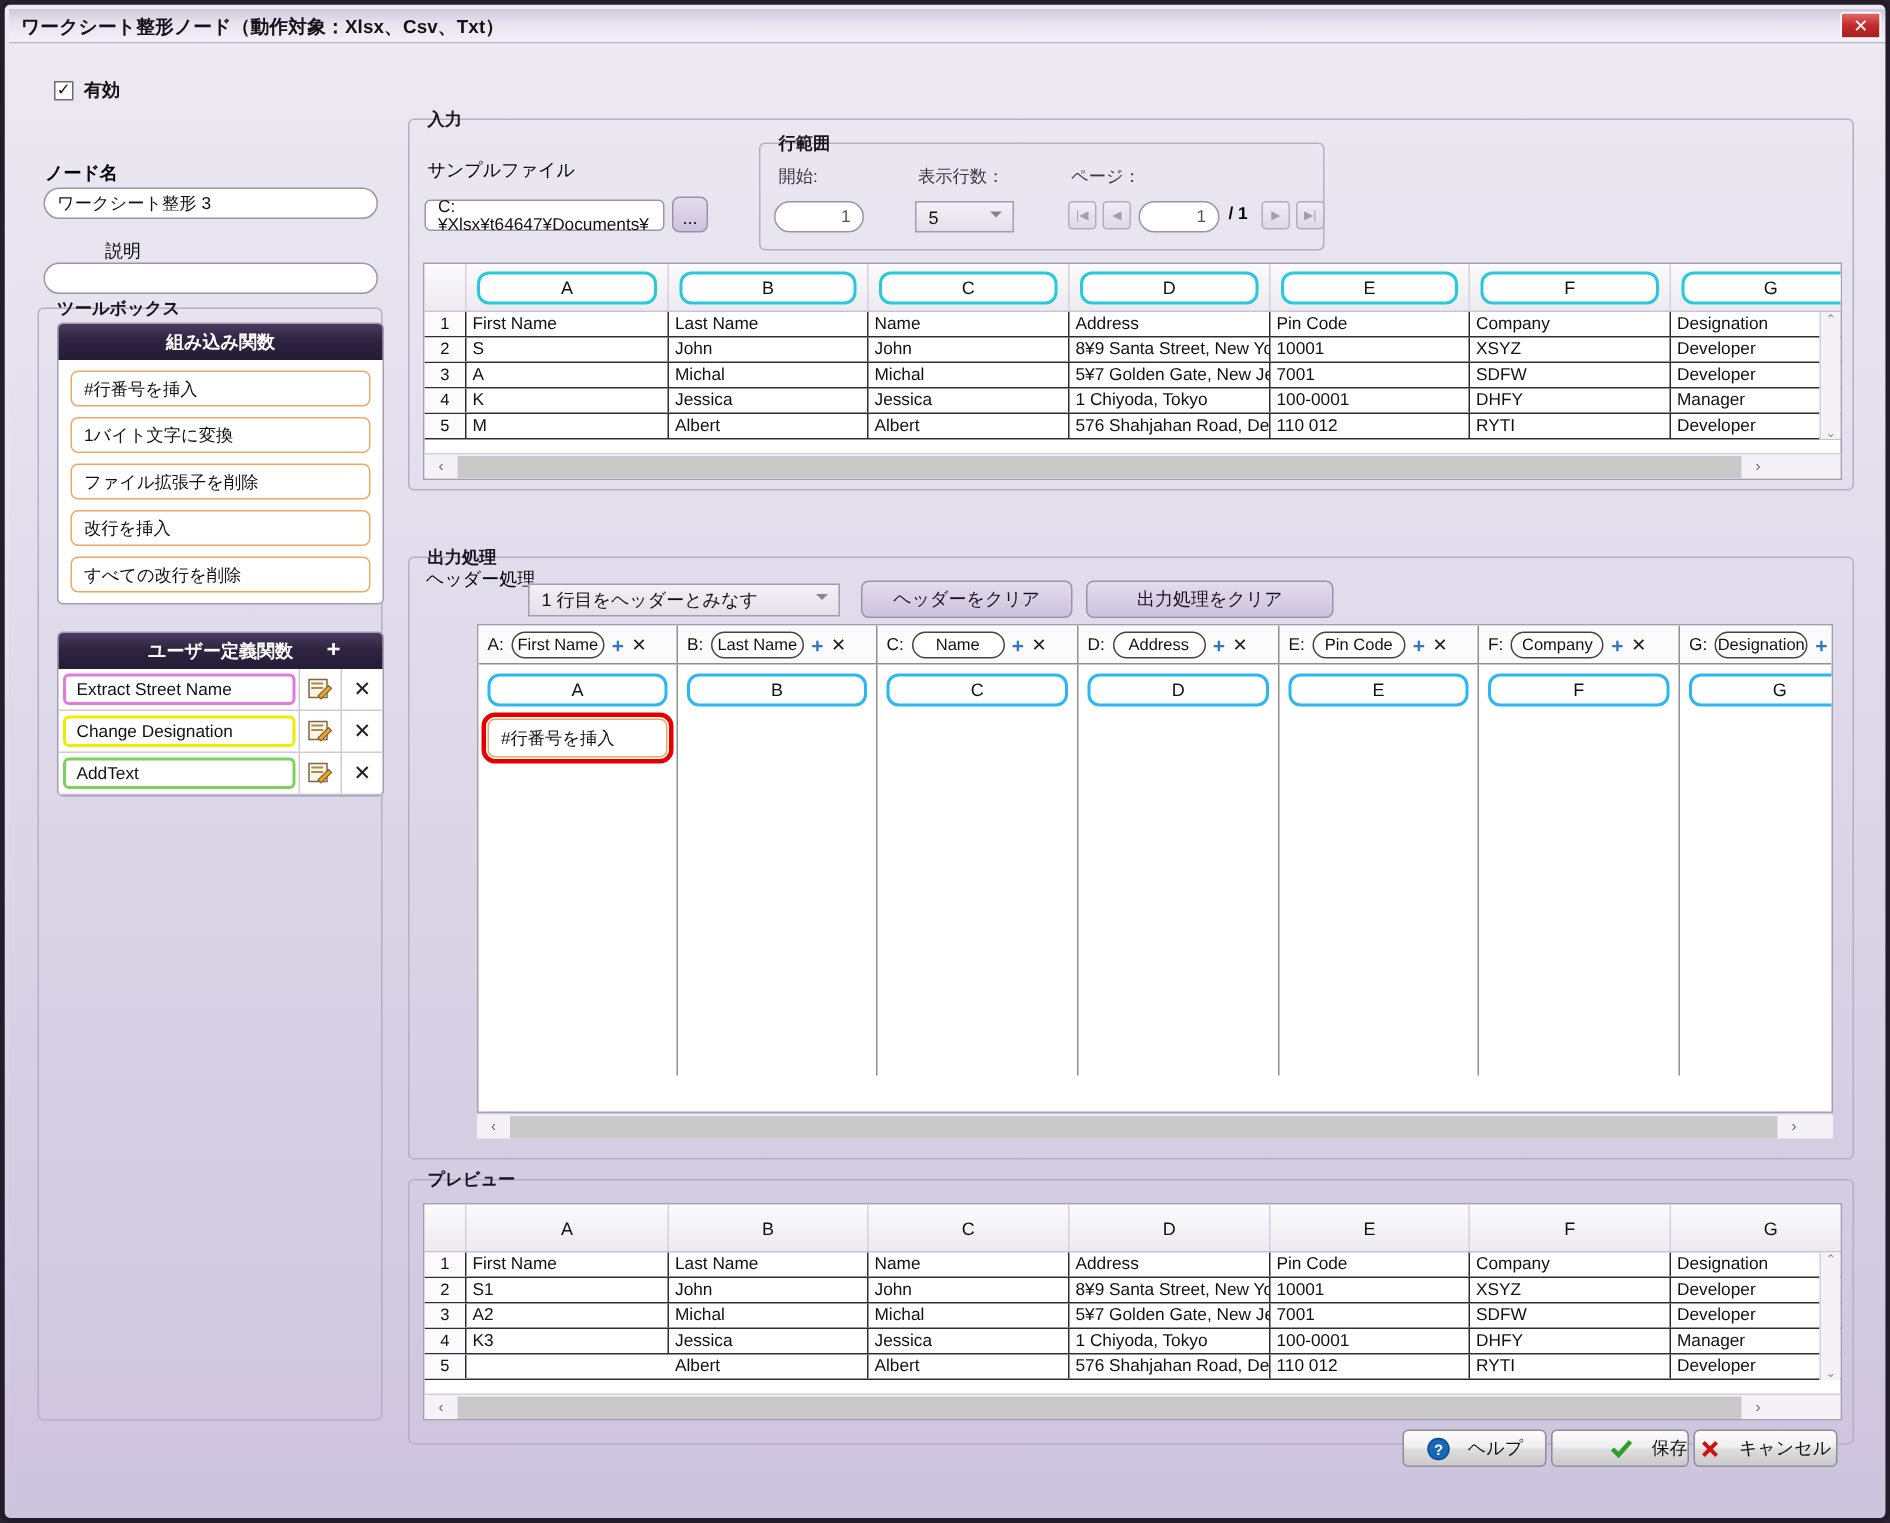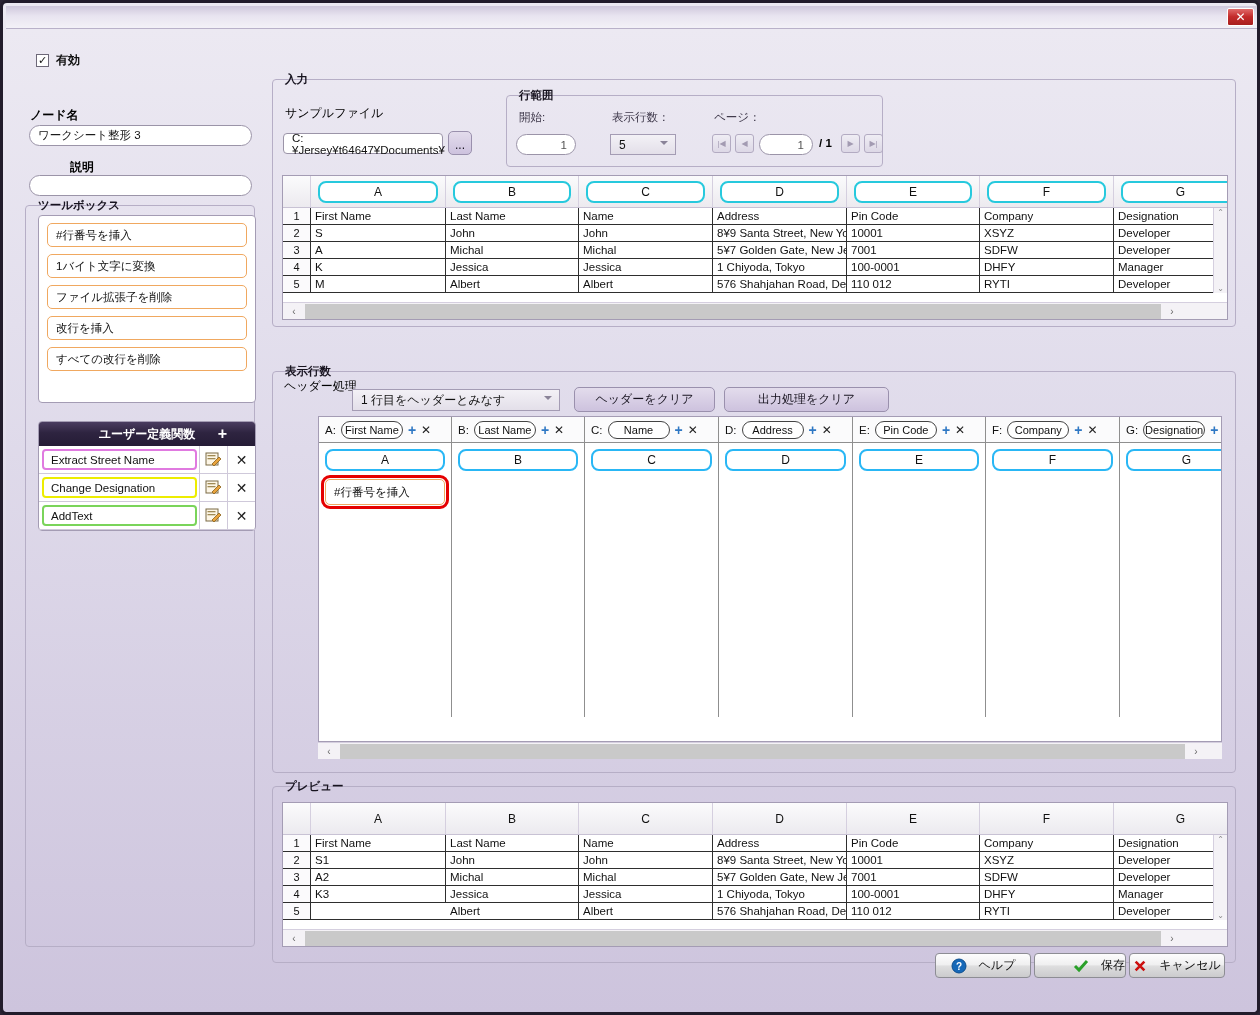--- a/index.html
+++ b/index.html
@@ -81,21 +81,21 @@
     width:13px;height:13px;background:#fff;border:1px solid #6d6878;
     display:flex;align-items:center;justify-content:center;
     font-size:11px;color:#111;line-height:1;
   }
 
   #lbl-nodename { position:absolute; left:24px; top:78px; font-size:12px; font-weight:700;text-align:center;}
   #inp-nodename {
     position:absolute; left:23px; top:96px; width:223px; height:21px;
     border-radius:11px;
   }
-  #lbl-desc { position:absolute; left:24px; top:130px; font-size:12px; font-weight:700;padding-left:40px;}
+  #lbl-desc { position:absolute; left:24px; top:130px; font-size:12px; font-weight:400;padding-left:40px;}
   #inp-desc {
     position:absolute; left:23px; top:146px; width:223px; height:21px;
     border-radius:11px;
   }
 
   #grp-toolbox { left:19px; top:176px; width:230px; height:742px; }
 
   .panel-card {
     position:absolute;
     background:#fff;
@@ -302,20 +302,21 @@
     display:flex;align-items:center; justify-content:center; gap:12px;
     font-size:12px; color:#111; cursor:pointer;
   }
 </style>
 </head>
 <body>
 
 <div id="window">
 
   <div id="titlebar">
+    <div id="title-text">ワークシート整形ノード（動作対象：Xlsx、Csv、Txt）</div>
     <div id="close-btn">✕</div>
   </div>
 
   <div id="client">
 
     <div id="chk-enabled">
       <div class="checkbox">✓</div>
       <div class="lbl bold">有効</div>
     </div>
 
@@ -323,20 +324,21 @@
     <div id="inp-nodename" class="pill-input">ワークシート整形 3</div>
 
     <div id="lbl-desc">説明</div>
     <div id="inp-desc" class="pill-input"></div>
 
     <div id="grp-toolbox" class="group-box">
       <div class="group-title">ツールボックス</div>
     </div>
 
     <div id="card-builtin" class="panel-card" style="height: 188px;">
+      <div class="panel-hdr">組み込み関数</div>
       <div id="builtin-items">
           <div class="fn-btn">#行番号を挿入</div>
           <div class="fn-btn">1バイト文字に変換</div>
           <div class="fn-btn">ファイル拡張子を削除</div>
           <div class="fn-btn">改行を挿入</div>
           <div class="fn-btn">すべての改行を削除</div>
         </div>
     </div>
 
     <div id="card-udf" class="panel-card" style="height: 110px;">
@@ -381,21 +383,21 @@
             </div>
             <div class="udf-del">✕</div>
           </div>
         </div>
     </div>
 
     <div id="grp-input" class="group-box">
       <div class="group-title">入力</div>
 
       <div style="position:absolute;left:12px;top:25px;font-size:12px;">サンプルファイル</div>
-      <div class="pill-input" style="position:absolute;left:10px;top:53px;width:160px;border-radius:4px;">C:¥Jersey¥t64647¥Documents¥</div>
+      <div class="pill-input" style="position:absolute;left:10px;top:53px;width:160px;border-radius:4px;">C:¥Xlsx¥t64647¥Documents¥</div>
       <div class="btn3d" style="position:absolute;left:175px;top:51px;width:24px;height:24px;align-items:flex-end;padding-bottom:2px;">...</div>
 
       <div id="grp-rowrange" class="group-box">
         <div class="group-title">行範囲</div>
 
         <div style="position:absolute;left:12px;top:14px;font-size:11.5px;color:#3b3547;">開始:</div>
         <div class="pill-input" style="position:absolute;left:9px;top:38px;width:60px;justify-content:flex-end;padding-right:8px;color:#555;">1</div>
 
         <div style="position:absolute;left:105px;top:14px;font-size:11.5px;color:#3b3547;">表示行数：</div>
         <div class="sel" style="position:absolute;left:103px;top:38px;width:66px;">
@@ -494,21 +496,21 @@
           <div class="hscroll">
             <div class="hs-arrow">‹</div>
             <div class="hs-thumb" style="width: 856px;"></div>
             <div class="hs-arrow">›</div>
           </div>
         </div>
     </div>
 
 
     <div id="grp-output" class="group-box">
-      <div class="group-title">表示行数</div>
+      <div class="group-title">出力処理</div>
 
       <div style="position:absolute;left:11px;top:6px;font-size:12px;">ヘッダー処理</div>
       <div class="sel" style="position:absolute;left:79px;top:17px;width:208px;height:22px;">
         <span>1 行目をヘッダーとみなす</span>
         <span class="arrow"></span>
       </div>
       <div class="btn3d" style="position:absolute;left:301px;top:15px;width:141px;height:25px;">ヘッダーをクリア</div>
       <div class="btn3d" style="position:absolute;left:451px;top:15px;width:165px;height:25px;">出力処理をクリア</div>
     </div>
 

